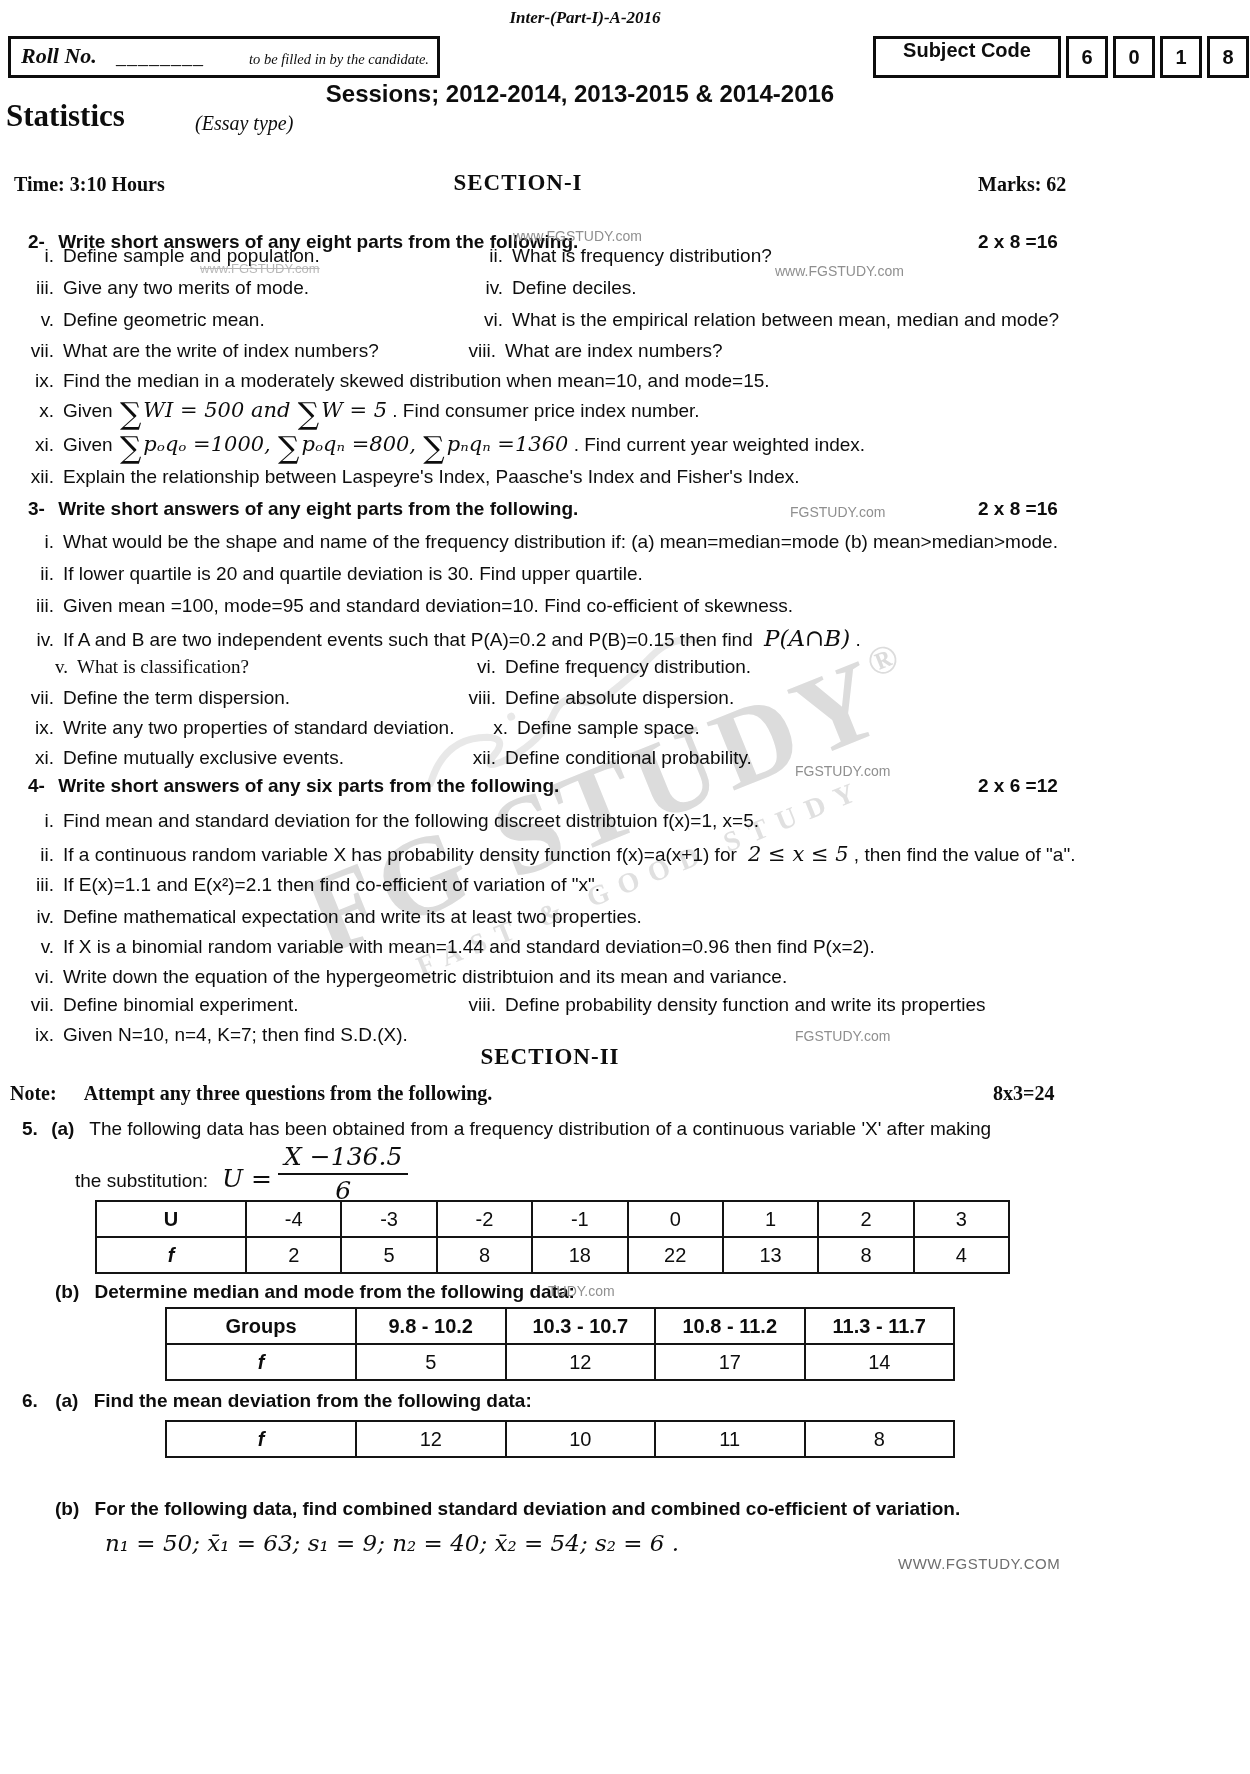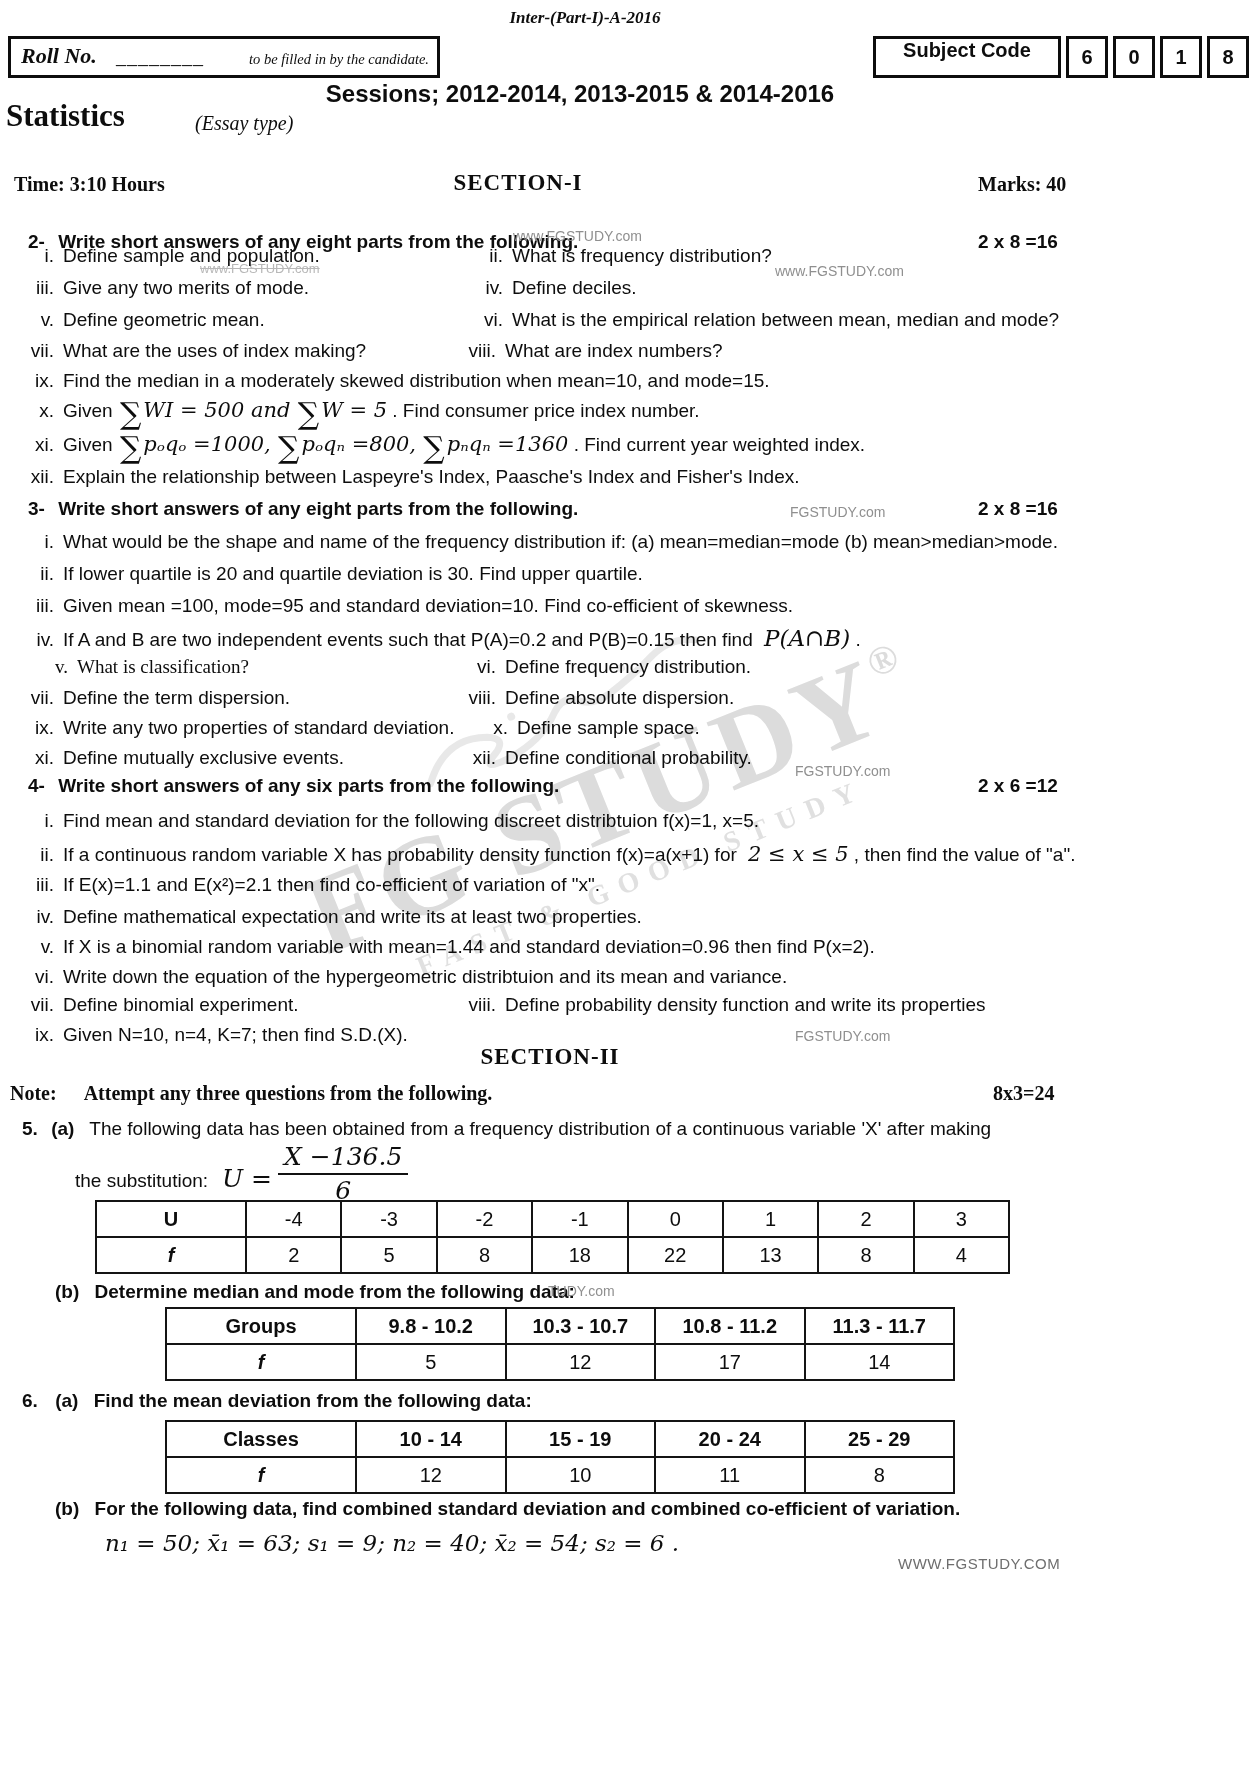--- a/index.html
+++ b/index.html
@@ -79,39 +79,39 @@
         </div>
   </div>
 
   <div class="abs sans b" style="top:80px;left:280px;width:600px;text-align:center;font-size:24px;">Sessions; 2012-2014, 2013-2015 &amp; 2014-2016</div>
 
   <div class="abs serif b" style="top:98px;left:6px;font-size:31px;">Statistics</div>
   <div class="abs serif" style="top:112px;left:195px;font-size:20px;font-style:italic;">(Essay type)</div>
 
   <div class="abs serif b" style="top:173px;left:14px;font-size:20px;">Time: 3:10 Hours</div>
   <div class="abs serif b" style="top:170px;left:438px;width:160px;text-align:center;font-size:23px;letter-spacing:1px;">SECTION-I</div>
-  <div class="abs serif b" style="top:173px;left:978px;font-size:20px;">Marks: 40</div>
+  <div class="abs serif b" style="top:173px;left:978px;font-size:20px;">Marks: 62</div>
 
   <div class="abs sans b" style="top:231px;left:28px;font-size:19px;">
     <span>2-</span>
     <span style="margin-left:8px;">Write short answers of any eight parts from the following.</span>
   </div>
   <div class="abs sans b" style="top:231px;left:978px;font-size:19px;">2 x 8 =16</div>
 
   <div class="abs wm" style="top:228px;left:513px;">www.FGSTUDY.com</div>
   <div class="abs wm" style="top:263px;left:775px;">www.FGSTUDY.com</div>
   <div class="abs wm" style="top:261px;left:200px;color:#b8b8b8;font-size:13px;text-decoration:line-through;">www.FGSTUDY.com</div>
 
   <div class="abs row" style="top:245px;left:6px;"><span class="num">i.</span><span>Define sample and population.</span></div>
   <div class="abs row" style="top:245px;left:455px;"><span class="num">ii.</span><span>What is frequency distribution?</span></div>
   <div class="abs row" style="top:277px;left:6px;"><span class="num">iii.</span><span>Give any two merits of mode.</span></div>
   <div class="abs row" style="top:277px;left:455px;"><span class="num">iv.</span><span>Define deciles.</span></div>
   <div class="abs row" style="top:309px;left:6px;"><span class="num">v.</span><span>Define geometric mean.</span></div>
   <div class="abs row" style="top:309px;left:455px;"><span class="num">vi.</span><span>What is the empirical relation between mean, median and mode?</span></div>
-  <div class="abs row" style="top:340px;left:6px;"><span class="num">vii.</span><span>What are the uses of index making?</span></div>
+  <div class="abs row" style="top:340px;left:6px;"><span class="num">vii.</span><span>What are the write of index numbers?</span></div>
   <div class="abs row" style="top:340px;left:448px;"><span class="num">viii.</span><span>What are index numbers?</span></div>
   <div class="abs row" style="top:370px;left:6px;"><span class="num">ix.</span><span>Find the median in a moderately skewed distribution when mean=10, and mode=15.</span></div>
 
   <div class="abs row" style="top:398px;left:6px;">
     <span class="num">x.</span><span>Given</span>
     <span class="sum">∑</span><span class="mseg">WI = 500 and</span>
     <span class="sum">∑</span><span class="mseg">W = 5</span>
     <span>. Find consumer price index number.</span>
   </div>
   <div class="abs row" style="top:432px;left:6px;">
@@ -269,27 +269,20 @@
 
   <table class="qt abs" style="top:1420px;left:165px;width:790px;">
     <colgroup>
           <col style="width:190px">
           <col>
           <col>
           <col>
           <col>
         </colgroup>
     <tbody>
-          <tr>
-      <td class="lbl">Classes</td>
-      <td class="lbl">10 - 14</td>
-      <td class="lbl">15 - 19</td>
-      <td class="lbl">20 - 24</td>
-      <td class="lbl">25 - 29</td>
-    </tr>
     <tr>
       <td class="flbl">f</td>
       <td>12</td>
       <td>10</td>
       <td>11</td>
       <td>8</td>
     </tr>
   </tbody>
       </table>
 

